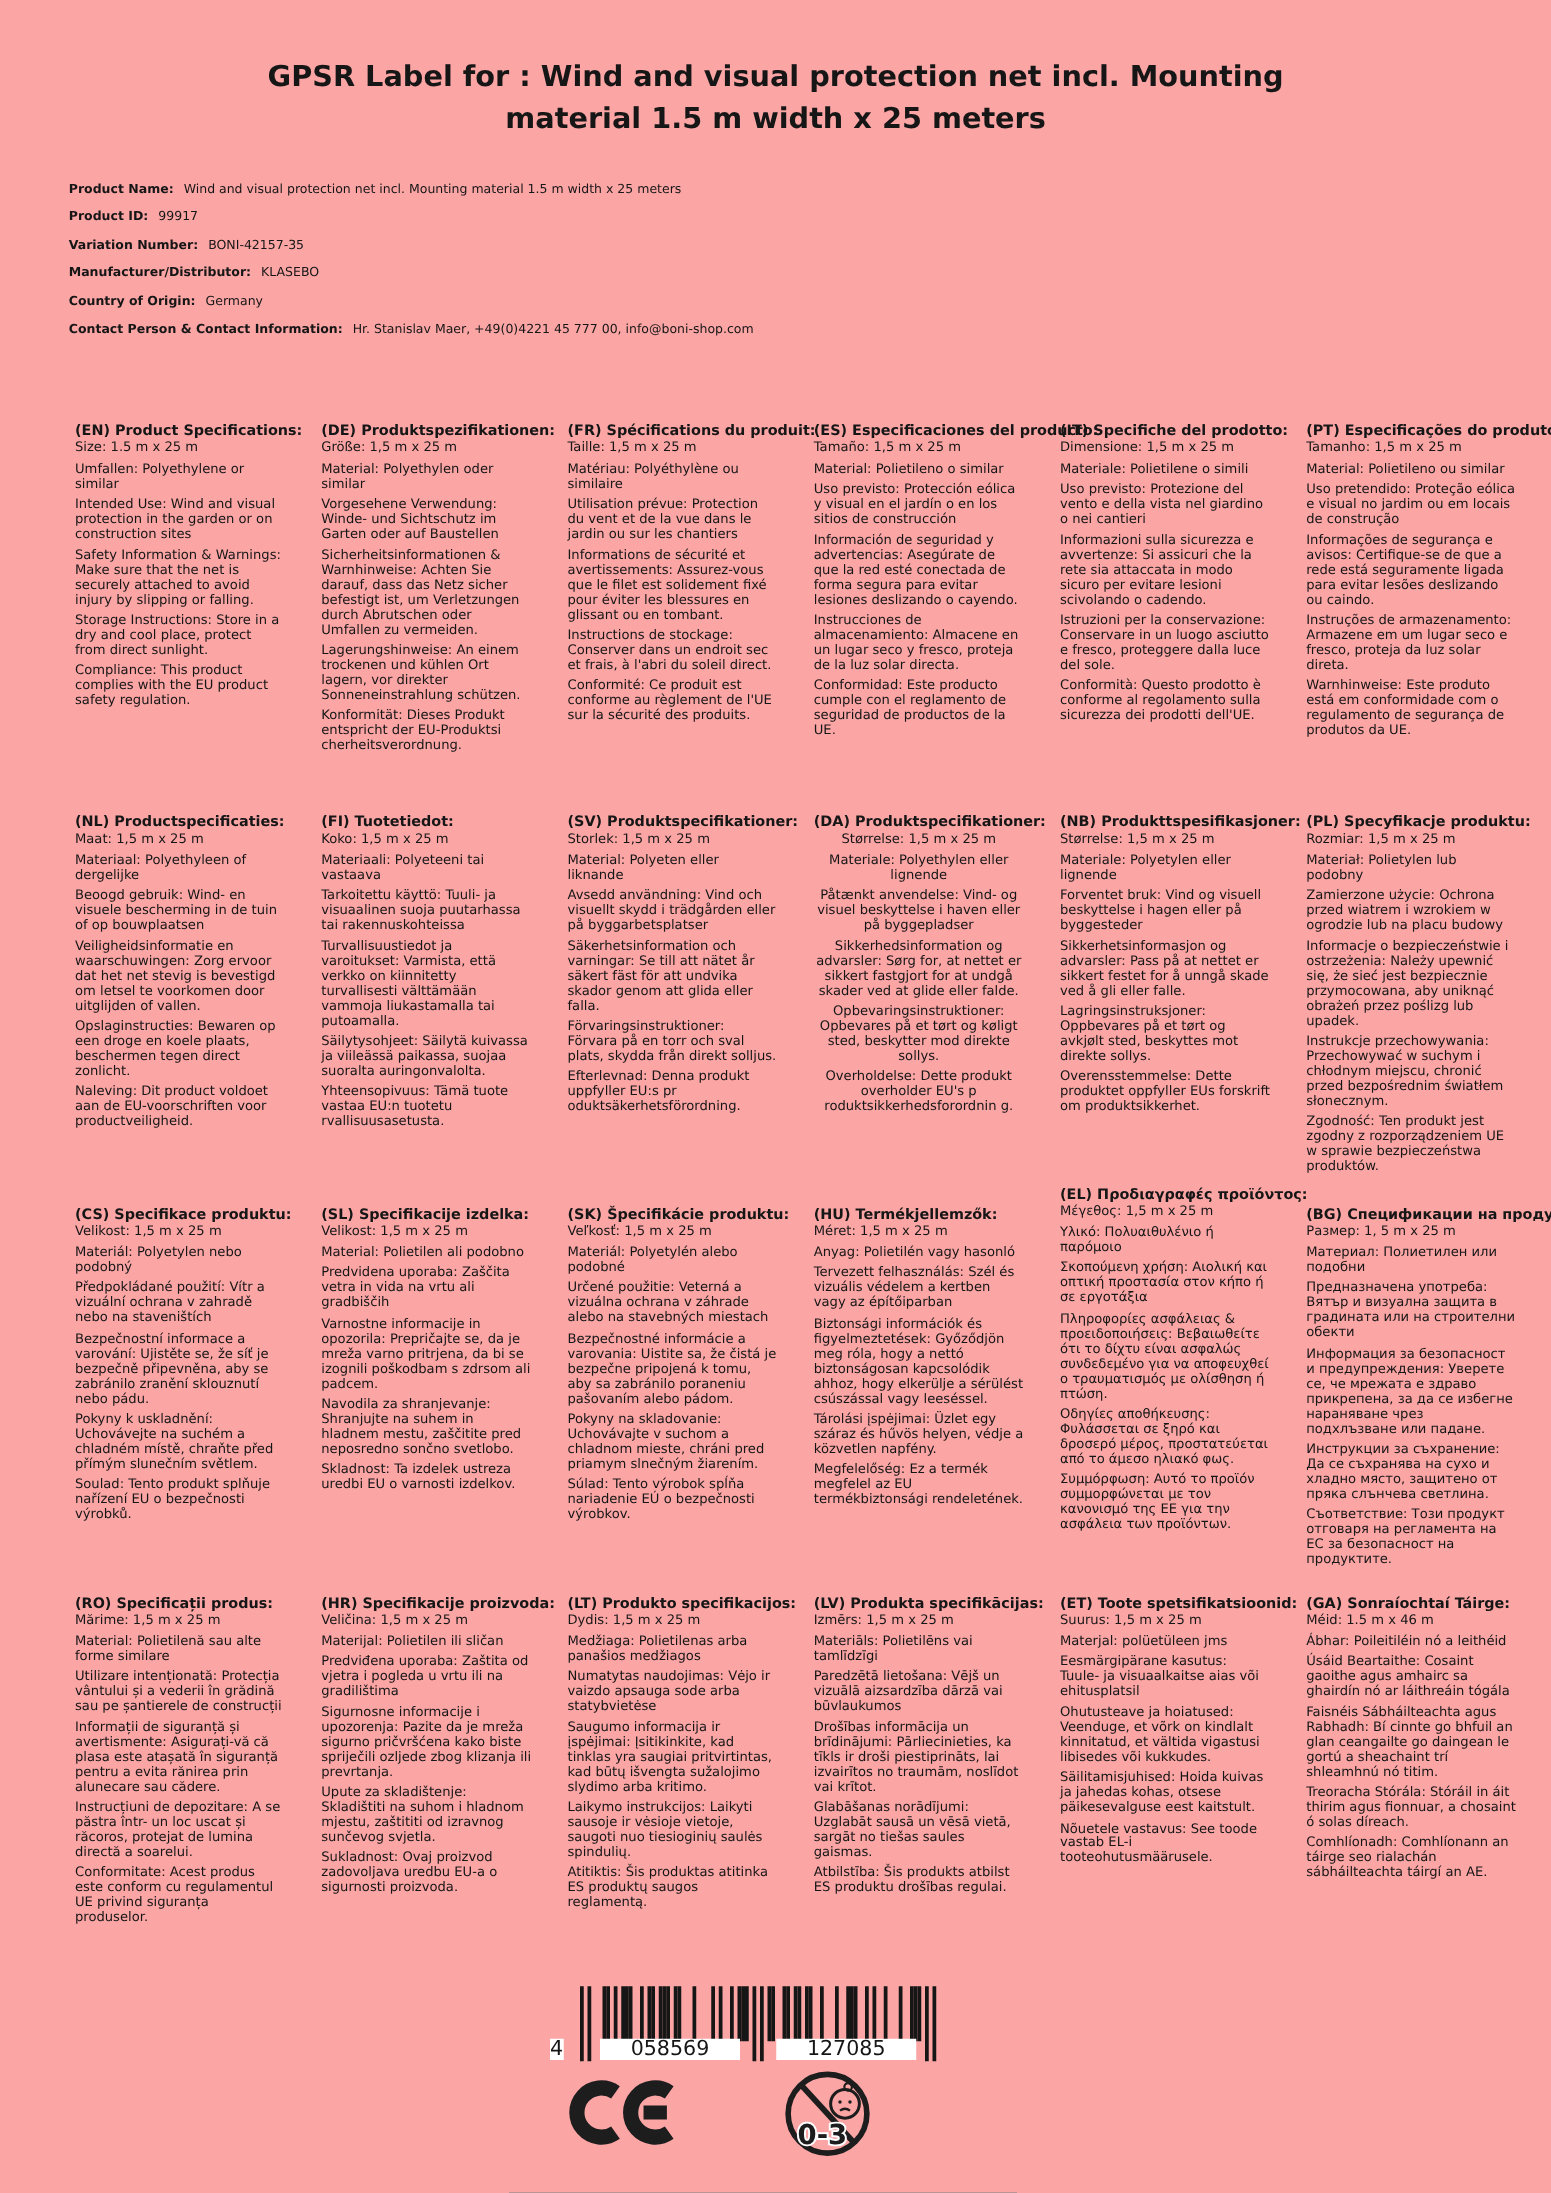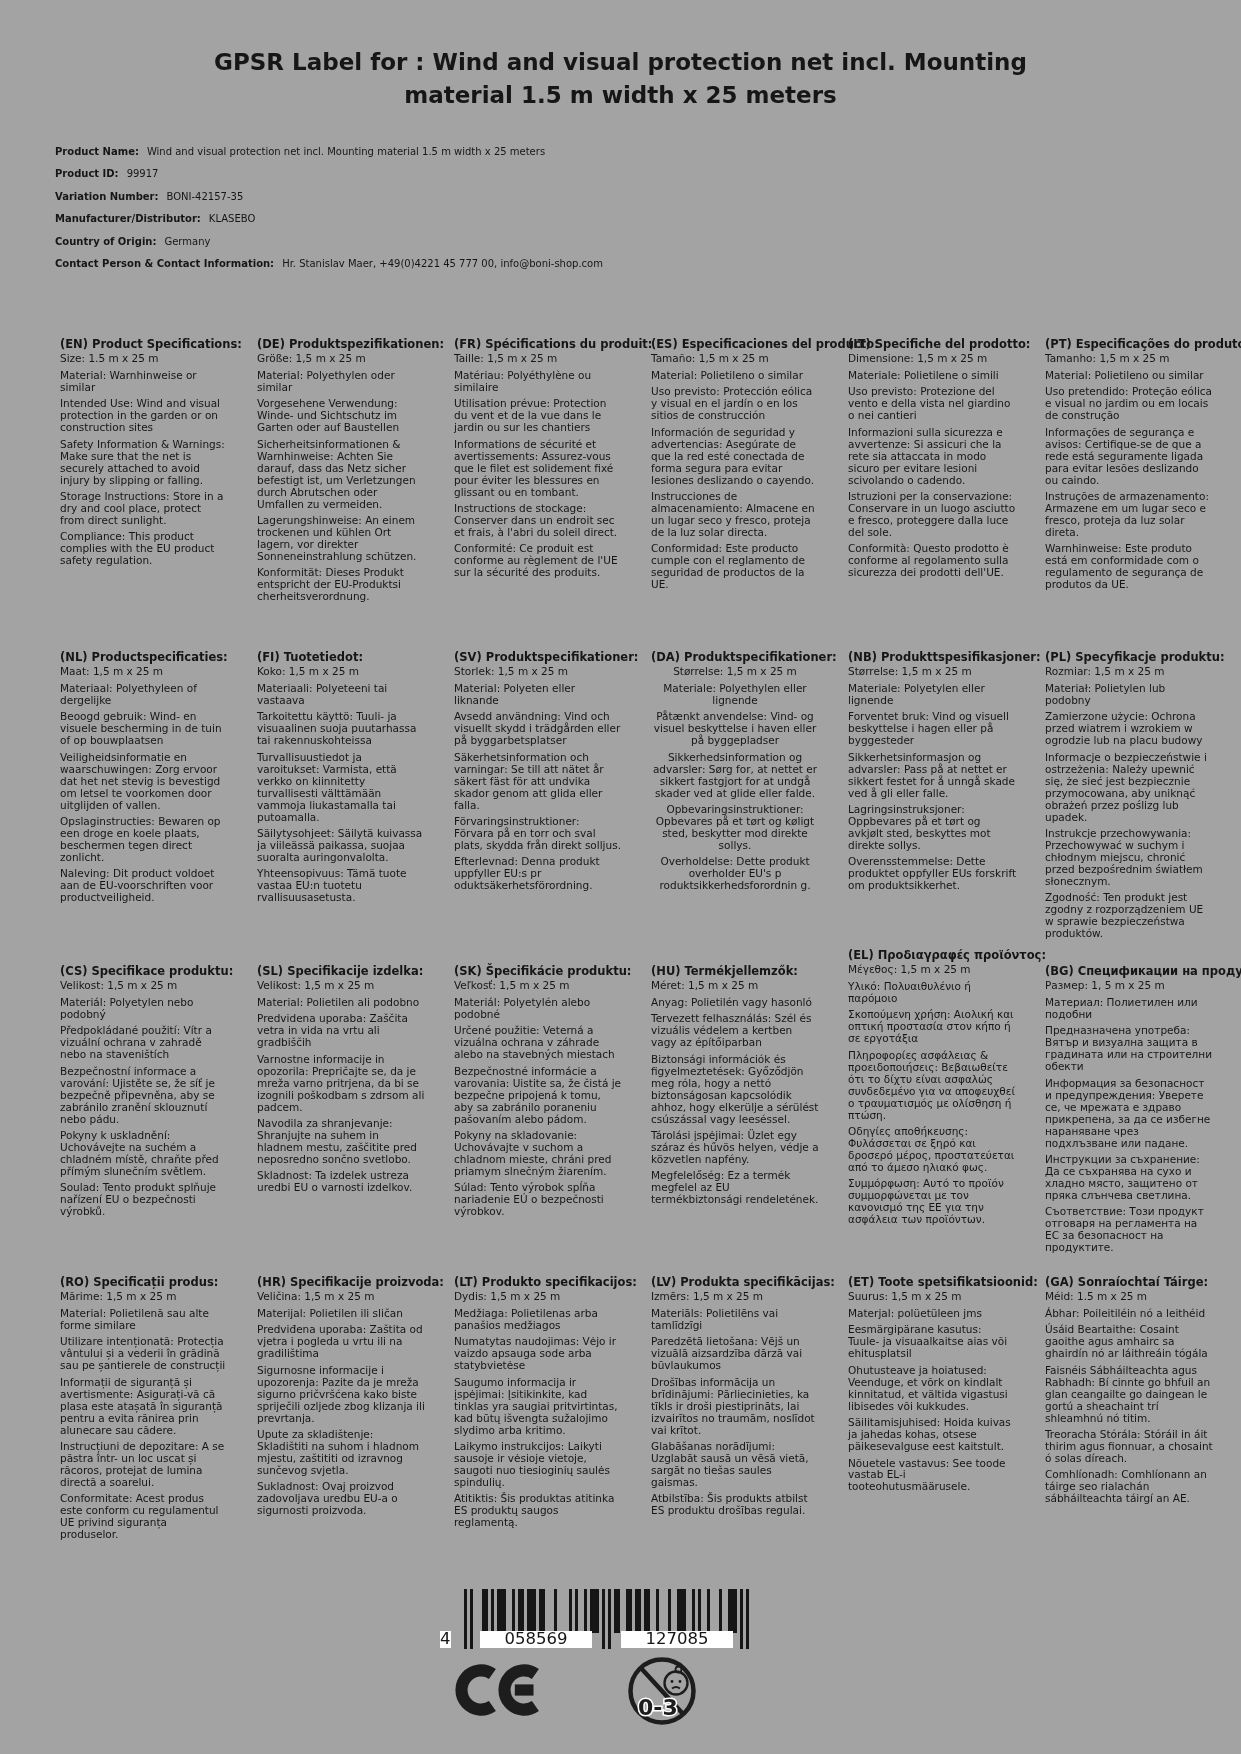--- a/index.html
+++ b/index.html
@@ -1,16 +1,16 @@
 <!DOCTYPE html>
 <html><head>
 <meta charset="utf-8">
 <style>
   html,body{margin:0;padding:0;background:#888;}
-  .page{position:relative;width:1241px;height:1754px;background:#a3a3a3;margin:0 auto;
+  .page{position:relative;width:1241px;height:1754px;background:#fca5a5;margin:0 auto;
         font-family:"DejaVu Sans",sans-serif;color:#161616;overflow:hidden;}
   .title{position:absolute;top:46px;left:0;right:0;margin:0 auto;width:880px;text-align:center;
          font-size:23px;font-weight:bold;line-height:1.45;}
   .product-info{position:absolute;left:55px;top:141px;font-size:10px;line-height:22.4px;width:1140px;}
   .pi-row{white-space:nowrap;}
   .pi-label{font-weight:bold;margin-right:8px;}
   .spec-grid{position:absolute;left:60px;top:0;width:1181px;height:1754px;}
   .spec-block{position:absolute;width:168px;}
   .spec-header{font-weight:bold;font-size:11.5px;white-space:nowrap;line-height:1.25;margin:0 0 2px 0;}
   .spec-line{margin:0 0 4.5px 0;font-size:10.5px;line-height:1.14;}
@@ -36,21 +36,21 @@
       <div class="pi-row"><span class="pi-label">Variation Number:</span><span class="pi-value">BONI-42157-35</span></div>
       <div class="pi-row"><span class="pi-label">Manufacturer/Distributor:</span><span class="pi-value">KLASEBO</span></div>
       <div class="pi-row"><span class="pi-label">Country of Origin:</span><span class="pi-value">Germany</span></div>
       <div class="pi-row"><span class="pi-label">Contact Person &amp; Contact Information:</span><span class="pi-value">Hr. Stanislav Maer, +49(0)4221 45 777 00, info@boni-shop.com</span></div>
     </div>
 
   <div class="spec-grid">
       <div class="spec-block" style="left: 0px; top: 337px;">
         <div class="spec-header">(EN) Product Specifications:</div>
         <p class="spec-line">Size: 1.5 m x 25 m</p>
-        <p class="spec-line">Material: Warnhinweise or similar</p>
+        <p class="spec-line">Umfallen: Polyethylene or similar</p>
         <p class="spec-line">Intended Use: Wind and visual protection in the garden or on construction sites</p>
         <p class="spec-line">Safety Information &amp; Warnings: Make sure that the net is securely attached to avoid injury by slipping or falling.</p>
         <p class="spec-line">Storage Instructions: Store in a dry and cool place, protect from direct sunlight.</p>
         <p class="spec-line">Compliance: This product complies with the EU product safety regulation.</p>
       </div>
       <div class="spec-block" style="left: 197px; top: 337px;">
         <div class="spec-header">(DE) Produktspezifikationen:</div>
         <p class="spec-line">Größe: 1,5 m x 25 m</p>
         <p class="spec-line">Material: Polyethylen oder similar</p>
         <p class="spec-line">Vorgesehene Verwendung: Winde- und Sichtschutz im Garten oder auf Baustellen</p>
@@ -242,21 +242,21 @@
         <div class="spec-header">(ET) Toote spetsifikatsioonid:</div>
         <p class="spec-line">Suurus: 1,5 m x 25 m</p>
         <p class="spec-line">Materjal: polüetüleen jms</p>
         <p class="spec-line">Eesmärgipärane kasutus: Tuule- ja visuaalkaitse aias või ehitusplatsil</p>
         <p class="spec-line">Ohutusteave ja hoiatused: Veenduge, et võrk on kindlalt kinnitatud, et vältida vigastusi libisedes või kukkudes.</p>
         <p class="spec-line">Säilitamisjuhised: Hoida kuivas ja jahedas kohas, otsese päikesevalguse eest kaitstult.</p>
         <p class="spec-line">Nõuetele vastavus: See toode vastab EL-i tooteohutusmäärusele.</p>
       </div>
       <div class="spec-block" style="left: 985px; top: 1275px;">
         <div class="spec-header">(GA) Sonraíochtaí Táirge:</div>
-        <p class="spec-line">Méid: 1.5 m x 25 m</p>
+        <p class="spec-line">Méid: 1.5 m x 46 m</p>
         <p class="spec-line">Ábhar: Poileitiléin nó a leithéid</p>
         <p class="spec-line">Úsáid Beartaithe: Cosaint gaoithe agus amhairc sa ghairdín nó ar láithreáin tógála</p>
         <p class="spec-line">Faisnéis Sábháilteachta agus Rabhadh: Bí cinnte go bhfuil an glan ceangailte go daingean le gortú a sheachaint trí shleamhnú nó titim.</p>
         <p class="spec-line">Treoracha Stórála: Stóráil in áit thirim agus fionnuar, a chosaint ó solas díreach.</p>
         <p class="spec-line">Comhlíonadh: Comhlíonann an táirge seo rialachán sábháilteachta táirgí an AE.</p>
       </div>
     </div>
 
   <div class="barcode">
     <div>

